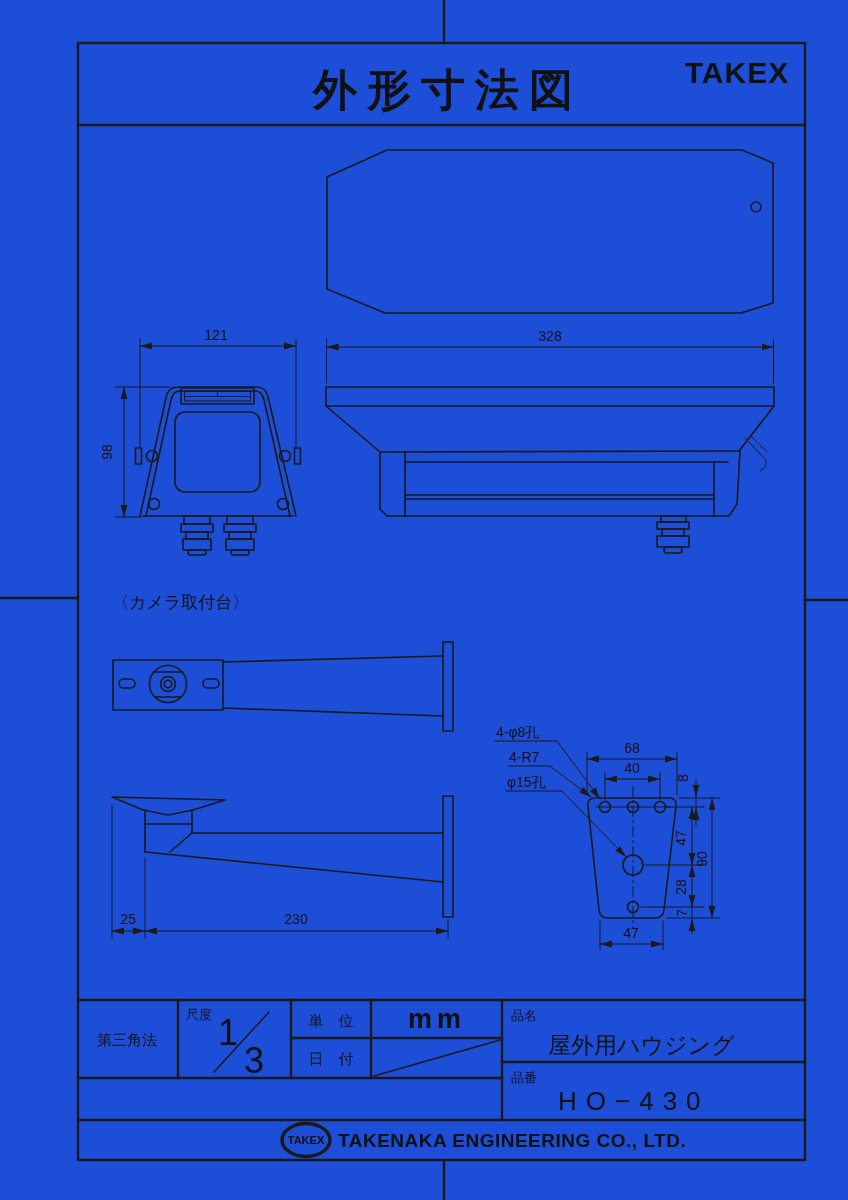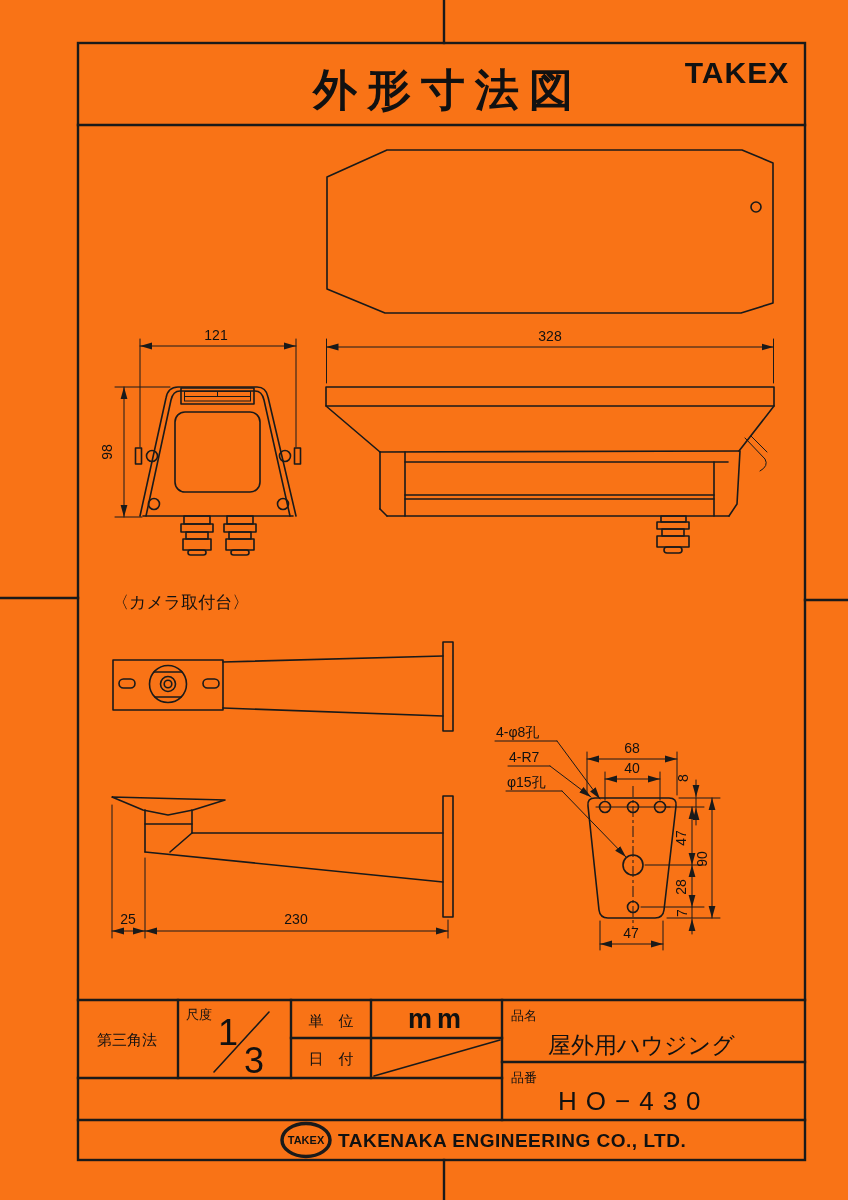--- a/index.html
+++ b/index.html
@@ -1,16 +1,16 @@
 <!DOCTYPE html>
 <html><head>
 <meta charset="utf-8">
 <style>
   html,body { margin:0; padding:0; background:#ffffff; }
-  .sheet { position:relative; width:848px; height:1200px; background:#f97316; overflow:hidden; }
+  .sheet { position:relative; width:848px; height:1200px; background:#1d4ed8; overflow:hidden; }
   svg { position:absolute; left:0; top:0; }
   .ln   { fill:none; stroke:#1a1a1a; stroke-width:1.6; stroke-linejoin:round; stroke-linecap:round; }
   .fat  { fill:none; stroke:#1a1a1a; stroke-width:2.4; stroke-linejoin:miter; stroke-linecap:square; }
   .thin { fill:none; stroke:#1a1a1a; stroke-width:1; stroke-linecap:round; }
   .dash { fill:none; stroke:#1a1a1a; stroke-width:1; stroke-dasharray:11 3 3 3; }
   text  { fill:#111; font-family:"Liberation Sans","DejaVu Sans",sans-serif; }
   .title-txt   { font-size:44px; font-weight:bold; letter-spacing:10px; text-anchor:middle; }
   .brand-txt   { font-size:30px; font-weight:bold; letter-spacing:1px; text-anchor:middle; }
   .dim         { font-size:14px; text-anchor:middle; }
   .callout     { font-size:14px; text-anchor:start; }

